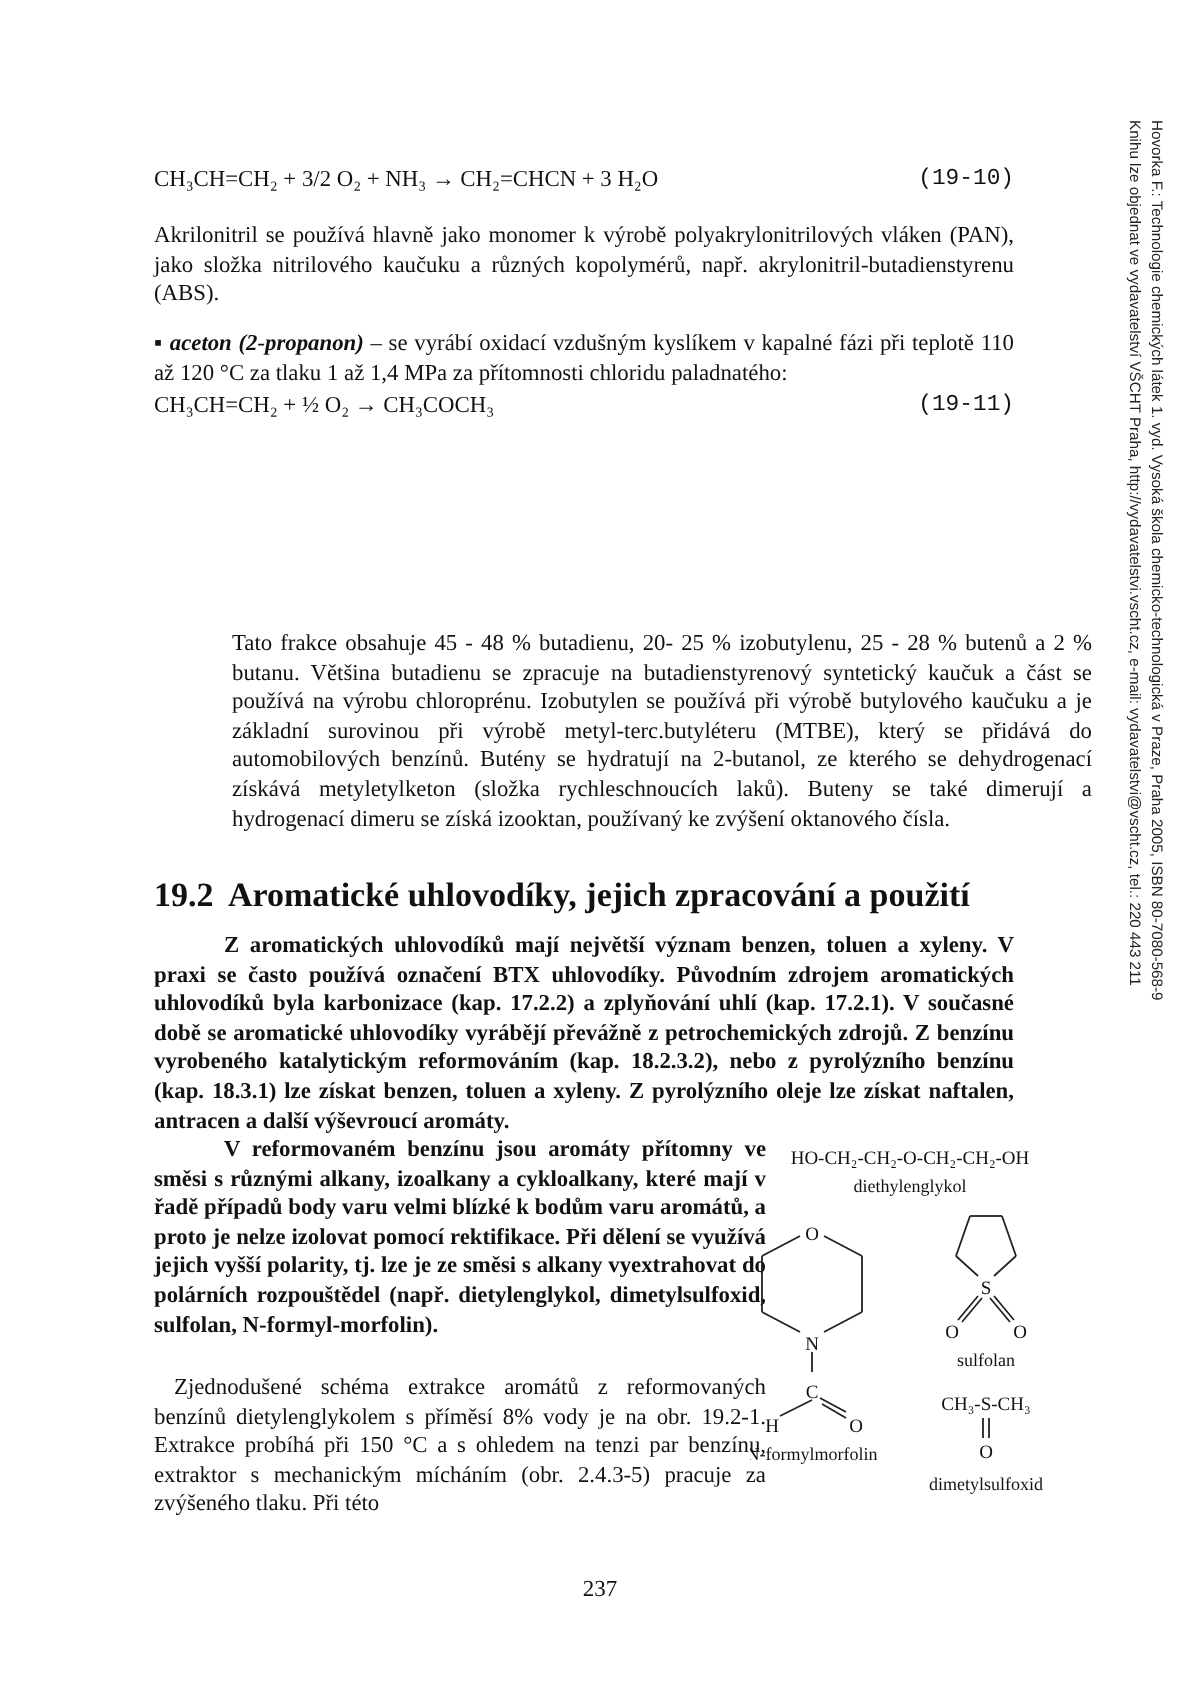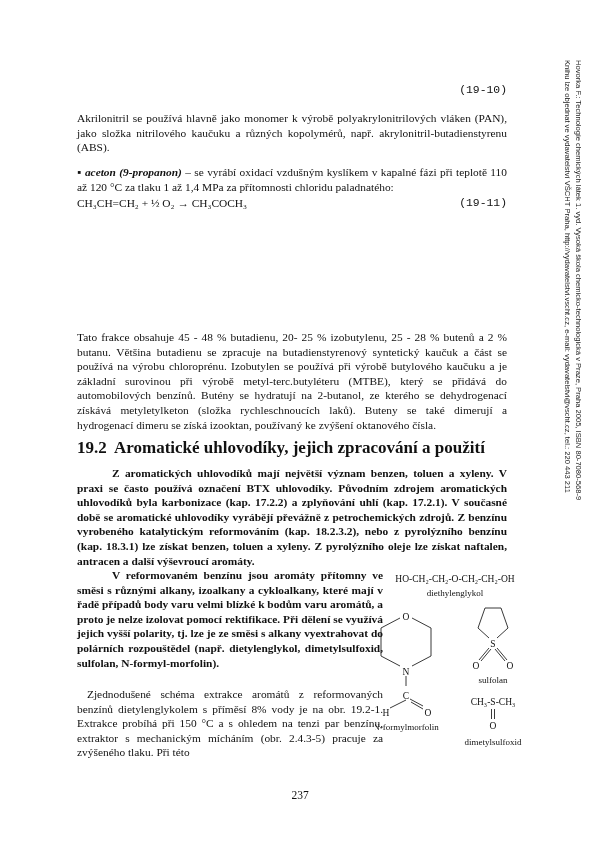--- a/index.html
+++ b/index.html
@@ -24,39 +24,40 @@
   .chem { position:absolute; left:375px; top:568px; width:160px; height:190px; }
   .chem svg { width:160px; height:190px; }
   .chem text { font-family:"Liberation Serif", serif; fill:#111; }
 </style>
 </head>
 <body>
 
 <div class="page">
 
   <div class="eq" style="top:84px;">
+    <span class="formula">CH₃CH=CH₂ + 3/2 O₂ + NH₃ → CH₂=CHCN + 3 H₂O</span>
     <span class="eqnum">(19-10)</span>
   </div>
 
   <div class="col" style="top:111px;">
     <p>Akrilonitril se používá hlavně jako monomer k výrobě polyakrylonitrilových vláken (PAN), jako složka nitrilového kaučuku a různých kopolymérů, např. akrylonitril-butadienstyrenu (ABS).</p>
   </div>
 
   <div class="col" style="top:165px;">
-    <p><span>▪ </span><span class="bullet-term">aceton (9-propanon)</span><span> – se vyrábí oxidací vzdušným kyslíkem v kapalné fázi při teplotě 110 až 120 °C za tlaku 1 až 1,4 MPa za přítomnosti chloridu paladnatého:</span></p>
+    <p><span>▪ </span><span class="bullet-term">aceton (2-propanon)</span><span> – se vyrábí oxidací vzdušným kyslíkem v kapalné fázi při teplotě 110 až 120 °C za tlaku 1 až 1,4 MPa za přítomnosti chloridu paladnatého:</span></p>
   </div>
 
   <div class="eq" style="top:197px;">
     <span class="formula">CH₃CH=CH₂ + ½ O₂ → CH₃COCH₃</span>
     <span class="eqnum">(19-11)</span>
   </div>
 
 
 
-  <div class="col" style="top:330px;">
+  <div class="col" style="top:315px;margin-left:39px;">
     <p>Tato frakce obsahuje 45 - 48 % butadienu, 20- 25 % izobutylenu, 25 - 28 % butenů a 2 % butanu. Většina butadienu se zpracuje na butadienstyrenový syntetický kaučuk a část se používá na výrobu chloroprénu. Izobutylen se používá při výrobě butylového kaučuku a je základní surovinou při výrobě metyl-terc.butyléteru (MTBE), který se přidává do automobilových benzínů.  Butény se hydratují na 2-butanol, ze kterého se dehydrogenací získává metyletylketon (složka rychleschnoucích laků). Buteny se také dimerují a hydrogenací dimeru se získá izooktan, používaný ke zvýšení oktanového čísla.</p>
   </div>
 
   <div class="col" style="top:441px;">
     <p class="h2"><span class="num">19.2</span><span>Aromatické uhlovodíky, jejich zpracování a použití</span></p>
   </div>
 
   <div class="col" style="top:466px;">
     <p class="indent">Z aromatických uhlovodíků mají největší význam benzen, toluen a xyleny. V praxi se často používá označení BTX uhlovodíky. Původním zdrojem aromatických uhlovodíků byla karbonizace (kap. 17.2.2) a zplyňování uhlí (kap. 17.2.1). V současné době se aromatické uhlovodíky vyrábějí převážně z petrochemických zdrojů. Z benzínu vyrobeného katalytickým reformováním (kap. 18.2.3.2), nebo z pyrolýzního benzínu (kap. 18.3.1) lze získat benzen, toluen a xyleny. Z pyrolýzního oleje lze získat naftalen, antracen a další výševroucí aromáty.</p>
   </div>

